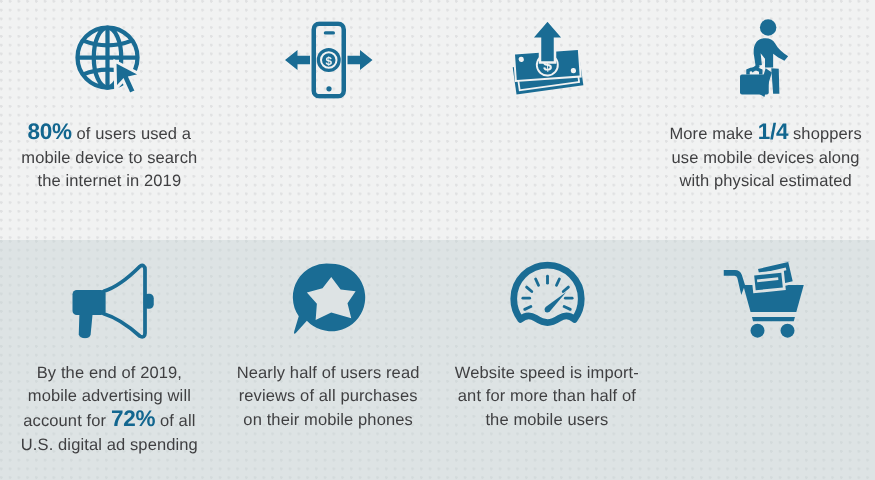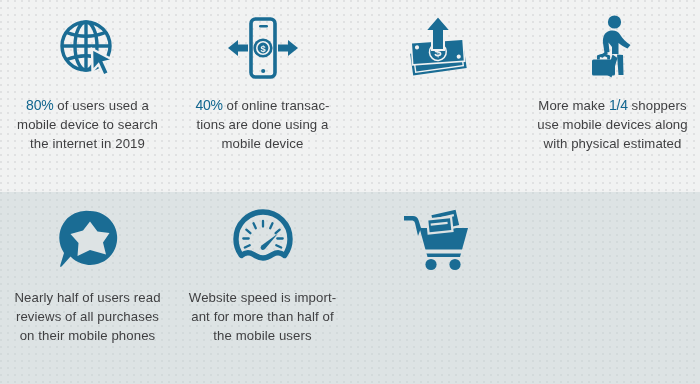--- a/index.html
+++ b/index.html
@@ -61,22 +61,22 @@
   .stat-text {
     text-align: center;
     font-size: 13.2px;
     line-height: 19px;
     color: #3f3f41;
     letter-spacing: 0.1px;
     padding: 0 4px;
   }
   .hl {
     color: #12668f;
-    font-weight: normal;
-    font-size: 14px;
+    font-weight: bold;
+    font-size: 18px;
     letter-spacing: -0.2px;
   }
   .hl-sm {
     color: #12668f;
     font-weight: bold;
     font-size: 17px;
   }
 </style>
 </head>
 <body>
@@ -109,23 +109,20 @@
         <svg width="72" height="62" viewBox="0 0 72 62">
           <rect x="24" y="2" width="24" height="58" rx="4.5" ry="4.5" fill="none" stroke="#1a6c94" stroke-width="3.6"></rect>
           <rect x="32" y="8" width="9" height="2.6" rx="1.3" fill="#1a6c94"></rect>
           <circle cx="36.2" cy="54" r="2.1" fill="#1a6c94"></circle>
           <circle cx="36" cy="31" r="9.6" fill="#1a6c94"></circle>
           <circle cx="36" cy="31" r="6.2" fill="none" stroke="#f1f2f2" stroke-width="1.6"></circle>
           <text x="36" y="35.4" font-family="Liberation Sans, sans-serif" font-size="9.4" font-weight="bold" fill="#f1f2f2" text-anchor="middle">$</text>
           <path d="M1 31 L11 23 L11 27.6 L21 27.6 L21 34.4 L11 34.4 L11 39 Z" fill="#1a6c94"></path>
           <path d="M71 31 L61 23 L61 27.6 L51 27.6 L51 34.4 L61 34.4 L61 39 Z" fill="#1a6c94"></path>
         </svg>
-      </div>
-      <div class="stat-text">
-        <span class="hl">40%</span><span> of online transac-tions are done using a mobile device</span>
       </div>
     </div>
 
     <div class="cell">
       <div class="icon-wrap">
         <svg width="68" height="68" viewBox="0 0 68 68">
           <g transform="rotate(-8 34 44)">
             <rect x="7" y="36" width="54" height="22" fill="#1a6c94"></rect>
             <rect x="10" y="39" width="48" height="16" fill="none" stroke="#f1f2f2" stroke-width="1.4"></rect>
           </g>
@@ -159,20 +156,36 @@
         </svg>
       </div>
       <div class="stat-text">
         <span>More make </span><span class="hl">1/4</span><span> shoppers use mobile devices along with physical estimated</span>
       </div>
     </div>
   </div>
 
   <div class="row row-bottom">
 
+    <div class="cell">
+      <div class="icon-wrap">
+        <svg width="76" height="62" viewBox="0 0 76 62">
+          <g fill="#1a6c94">
+            <path d="M62 4 C52 14 43 21 33 24 L33 42 C43 45 52 51 62 60
+                     C64.5 61.5 66 60 66 57.5 L66 6.5 C66 4 64.5 2.5 62 4 Z" stroke="#1a6c94" stroke-width="3" stroke-linejoin="round" fill="none"></path>
+            <rect x="8" y="23" width="26" height="20" rx="3.4"></rect>
+            <path d="M13.5 43 L24 43 L22.5 58.5 Q21.8 61.5 18 61.5 Q14 61.5 13 58.5 Z"></path>
+            <rect x="65" y="26" width="8" height="12" rx="3.6"></rect>
+          </g>
+        </svg>
+      </div>
+      <div class="stat-text">
+        <span>By the end of 2019, mobile advertising will account for </span><span class="hl">72%</span><span> of all U.S. digital ad spending</span>
+      </div>
+    </div>
 
     <div class="cell">
       <div class="icon-wrap">
         <svg width="64" height="62" viewBox="0 0 64 62">
           <path d="M34 2 A27 27 0 1 1 14.5 47.5 L6 57 Q3.5 59.5 4.5 55.5 L8 44
                    A27 27 0 0 1 34 2 Z" fill="#1a6c94"></path>
           <path d="M34 12.5 L41.5 22.5 L53.5 24 L47 33.5 L50 45.5 L34 41
                    L21.5 47 L22.5 34 L14.5 25 L27 21.5 Z" fill="#dde3e4"></path>
         </svg>
       </div>

